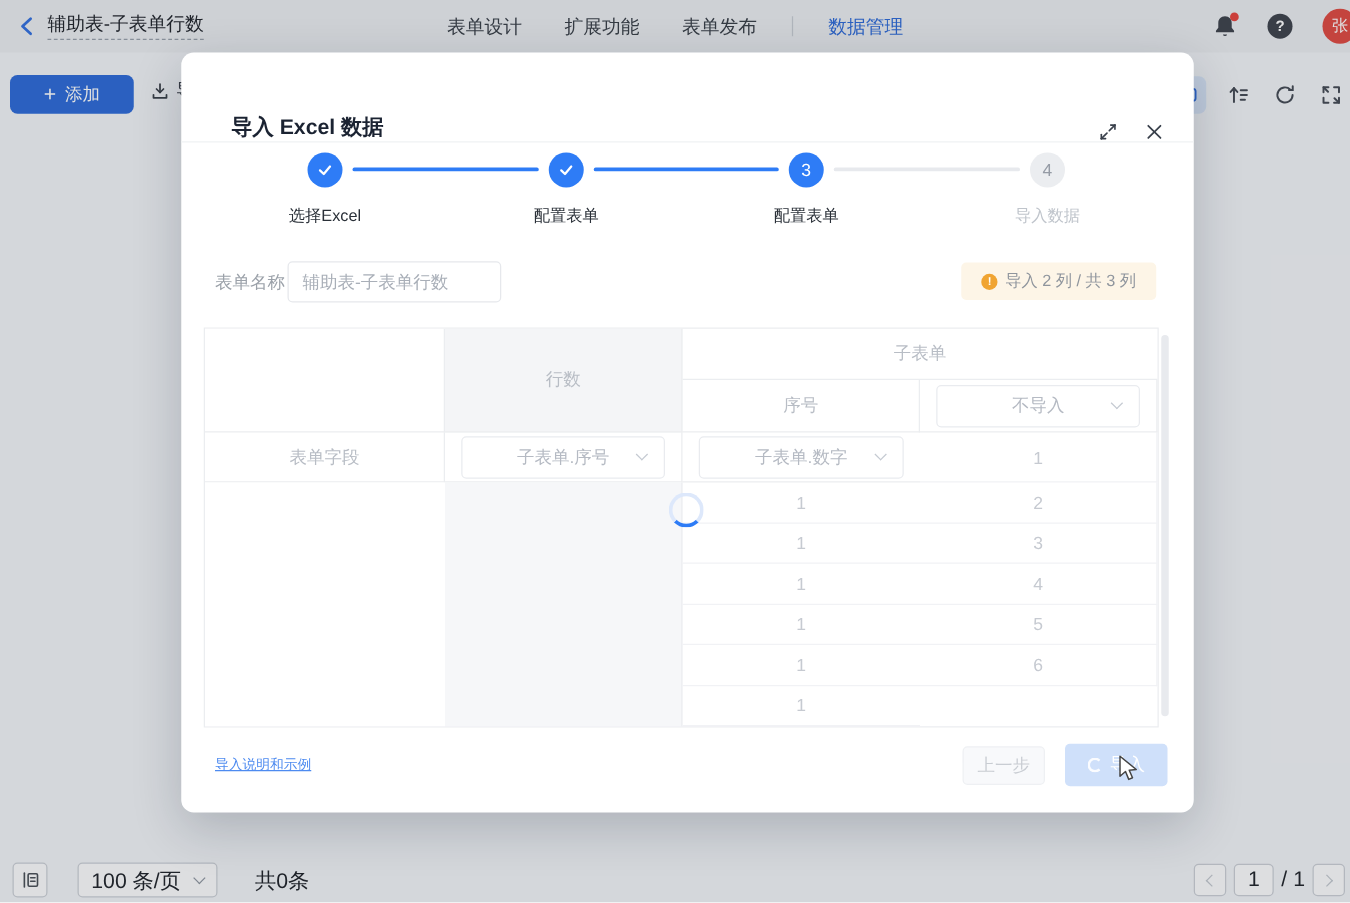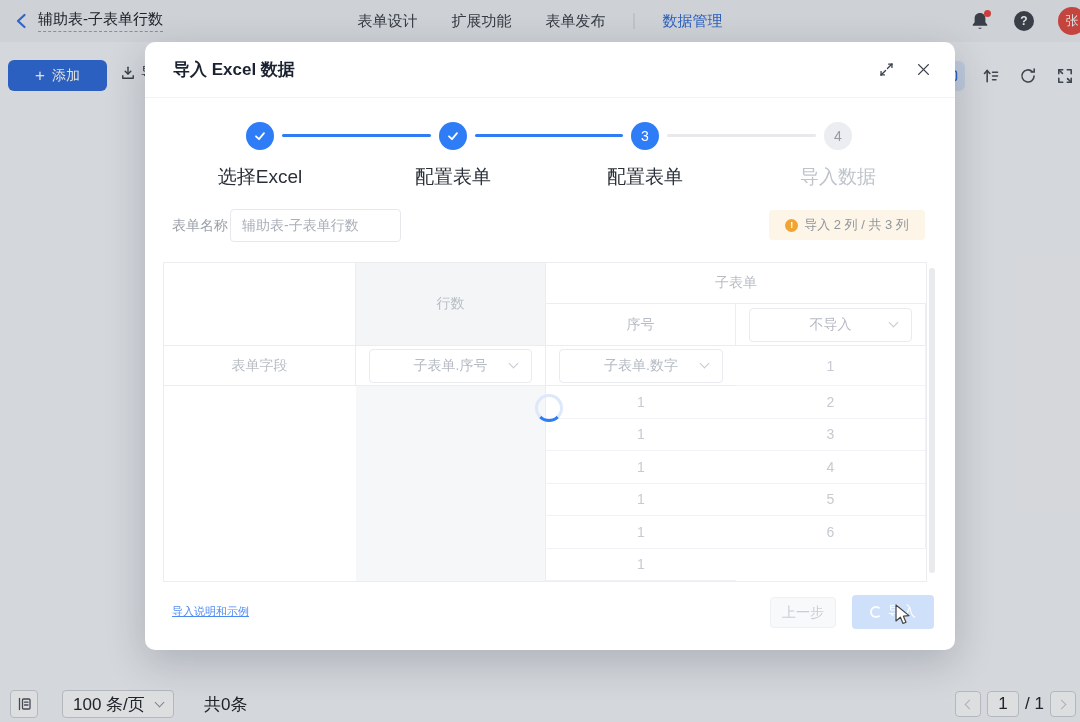--- a/index.html
+++ b/index.html
@@ -62,35 +62,35 @@
   .chev.left { transform:rotate(135deg); margin-left:3px; }
   .chev.right { transform:rotate(-45deg); margin-right:3px; }
   .chev.dim { border-color:#c3c8cf; }
 
   
   .dim-overlay { position:absolute; inset:0; background:rgba(28,34,46,0.14); z-index:5; }
 
   
   .modal { position:absolute; left:145px; top:42px; width:810px; height:608px; background:#fff;
            border-radius:10px; box-shadow:0 12px 40px rgba(15,25,45,0.20); z-index:10; }
-  .modal-header { position:absolute; top:0; left:0; right:0; height:56px; border-bottom:1px solid #f0f2f4;
-                  display:flex; align-items:center; padding:0 24px 0 28px; }
+  .modal-header { position:absolute; top:0; left:0; right:0; height:72px; border-bottom:1px solid #f0f2f4;
+                  display:flex; align-items:flex-end; padding:0 24px 0 40px; }
   .modal-title { font-size:17px; font-weight:bold; color:#1b2332; }
   .mh-icons { margin-left:auto; display:flex; align-items:center; gap:22px; color:#3a414c; }
   .mh-icons > div { cursor:pointer; }
 
   
   .step-circle { position:absolute; top:80px; width:28px; height:28px; border-radius:50%;
                  display:flex; align-items:center; justify-content:center; font-size:14px; }
   .step-circle.done, .step-circle.active { background:#2e7cf6; color:#fff; }
   .step-circle.pending { background:#ebedf0; color:#959ba5; }
   .step-line { position:absolute; top:92px; height:3px; border-radius:2px; }
   .step-line.blue { background:#2e7cf6; }
   .step-line.gray { background:#e7e9ed; }
-  .step-label { position:absolute; top:122px; width:140px; text-align:center; font-size:19px; color:#2a3038; }
+  .step-label { position:absolute; top:122px; width:140px; text-align:center; font-size:13px; color:#2a3038; }
   .step-label.pending { color:#bfc4cb; }
 
   
   .fname-label { position:absolute; left:27px; top:167px; height:33px; display:flex; align-items:center;
                  font-size:14px; color:#9ba1a9; }
   .fname-input { position:absolute; left:85px; top:167px; width:171px; height:33px; border:1px solid #e6e8ec;
                  border-radius:4px; display:flex; align-items:center; padding:0 11px; font-size:14px; color:#a9afb8; background:#fff; }
   .imp-badge { position:absolute; left:624px; top:168px; width:156px; height:30px; background:#fdf5e7;
                border-radius:4px; display:flex; align-items:center; justify-content:center; gap:6px;
                font-size:13px; color:#8f959d; }

